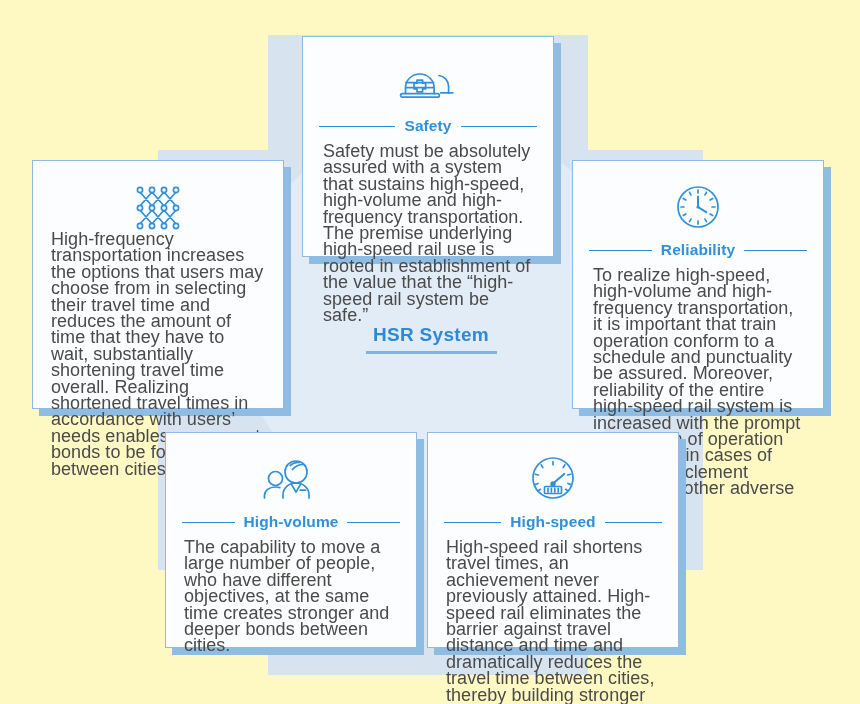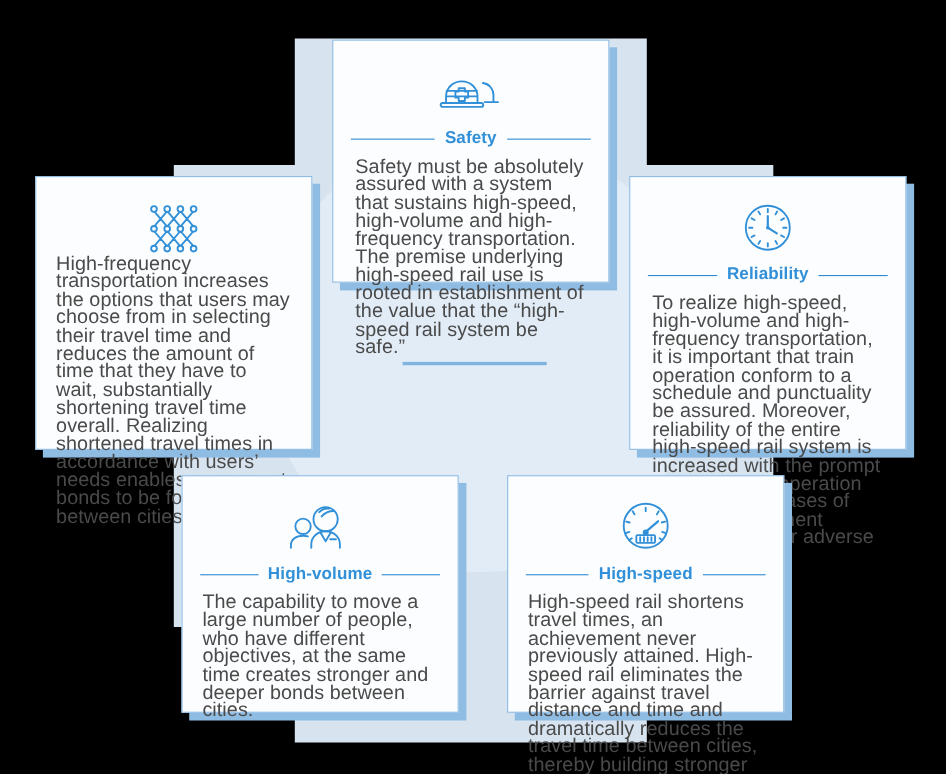--- a/index.html
+++ b/index.html
@@ -12,21 +12,21 @@
     height: 704px;
     background: #f5f5f5;
     font-family: "Liberation Sans", sans-serif;
     overflow: hidden;
   }
 
   #stage {
     position: relative;
     width: 860px;
     height: 704px;
-    background: #000000;
+    background: #fef9c3;
   }
 
   
   .center-plate {
     position: absolute;
     left: 158px;
     top: 150px;
     width: 545px;
     height: 420px;
     background: #d7e4f0;
@@ -103,21 +103,21 @@
     text-align: left;
     margin: 0;
     padding: 0 2px;
   }
 
   
   #card-safety        { left: 302px; top:  36px; width: 252px; height: 221px; }
   #card-highfrequency { left:  32px; top: 160px; width: 252px; height: 249px; }
   #card-reliability   { left: 572px; top: 160px; width: 252px; height: 249px; }
   #card-highvolume    { left: 165px; top: 432px; width: 252px; height: 216px; }
-  #card-highspeed     { left: 461px; top: 432px; width: 252px; height: 216px; }
+  #card-highspeed     { left: 427px; top: 432px; width: 252px; height: 216px; }
 
   #card-safety .card-body,
   #card-reliability .card-body { padding-left: 4px; }
 
   
   .center-label {
     position: absolute;
     left: 366px;
     top: 324px;
     width: 130px;
@@ -251,16 +251,17 @@
       <div class="title-row">
         <span class="rule"></span>
         <span class="card-title">High-speed</span>
         <span class="rule"></span>
       </div>
       <p class="card-body">High-speed rail shortens travel times, an achievement never previously attained. High-speed rail eliminates the barrier against travel distance and time and dramatically reduces the travel time between cities, thereby building stronger bonds between these areas.</p>
     </div>
   </div>
 
   <div class="center-label">
+    <span class="center-label-text">HSR System</span>
     <div class="center-underline"></div>
   </div>
 
 </div>
 
 </body></html>

